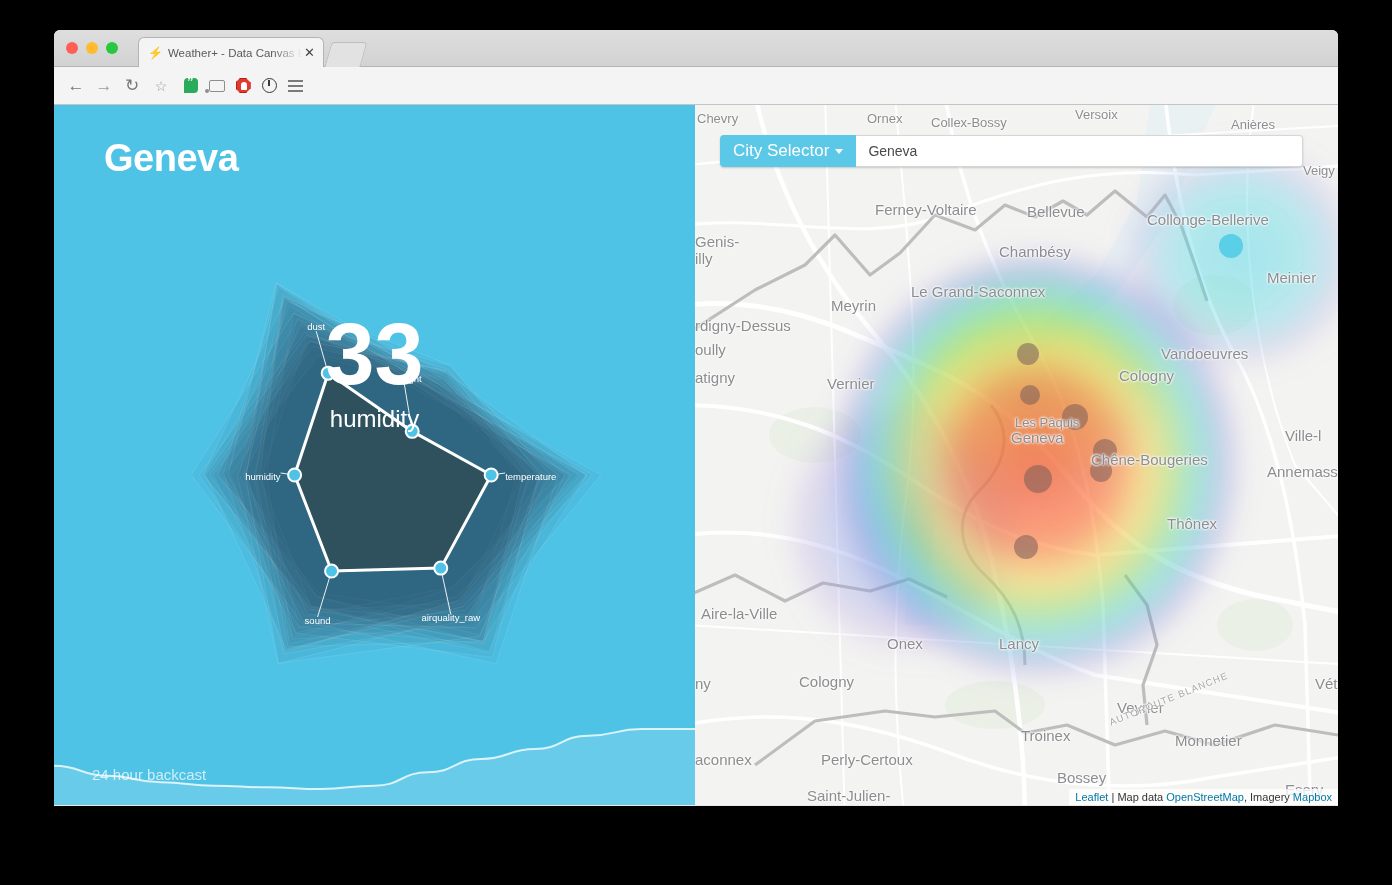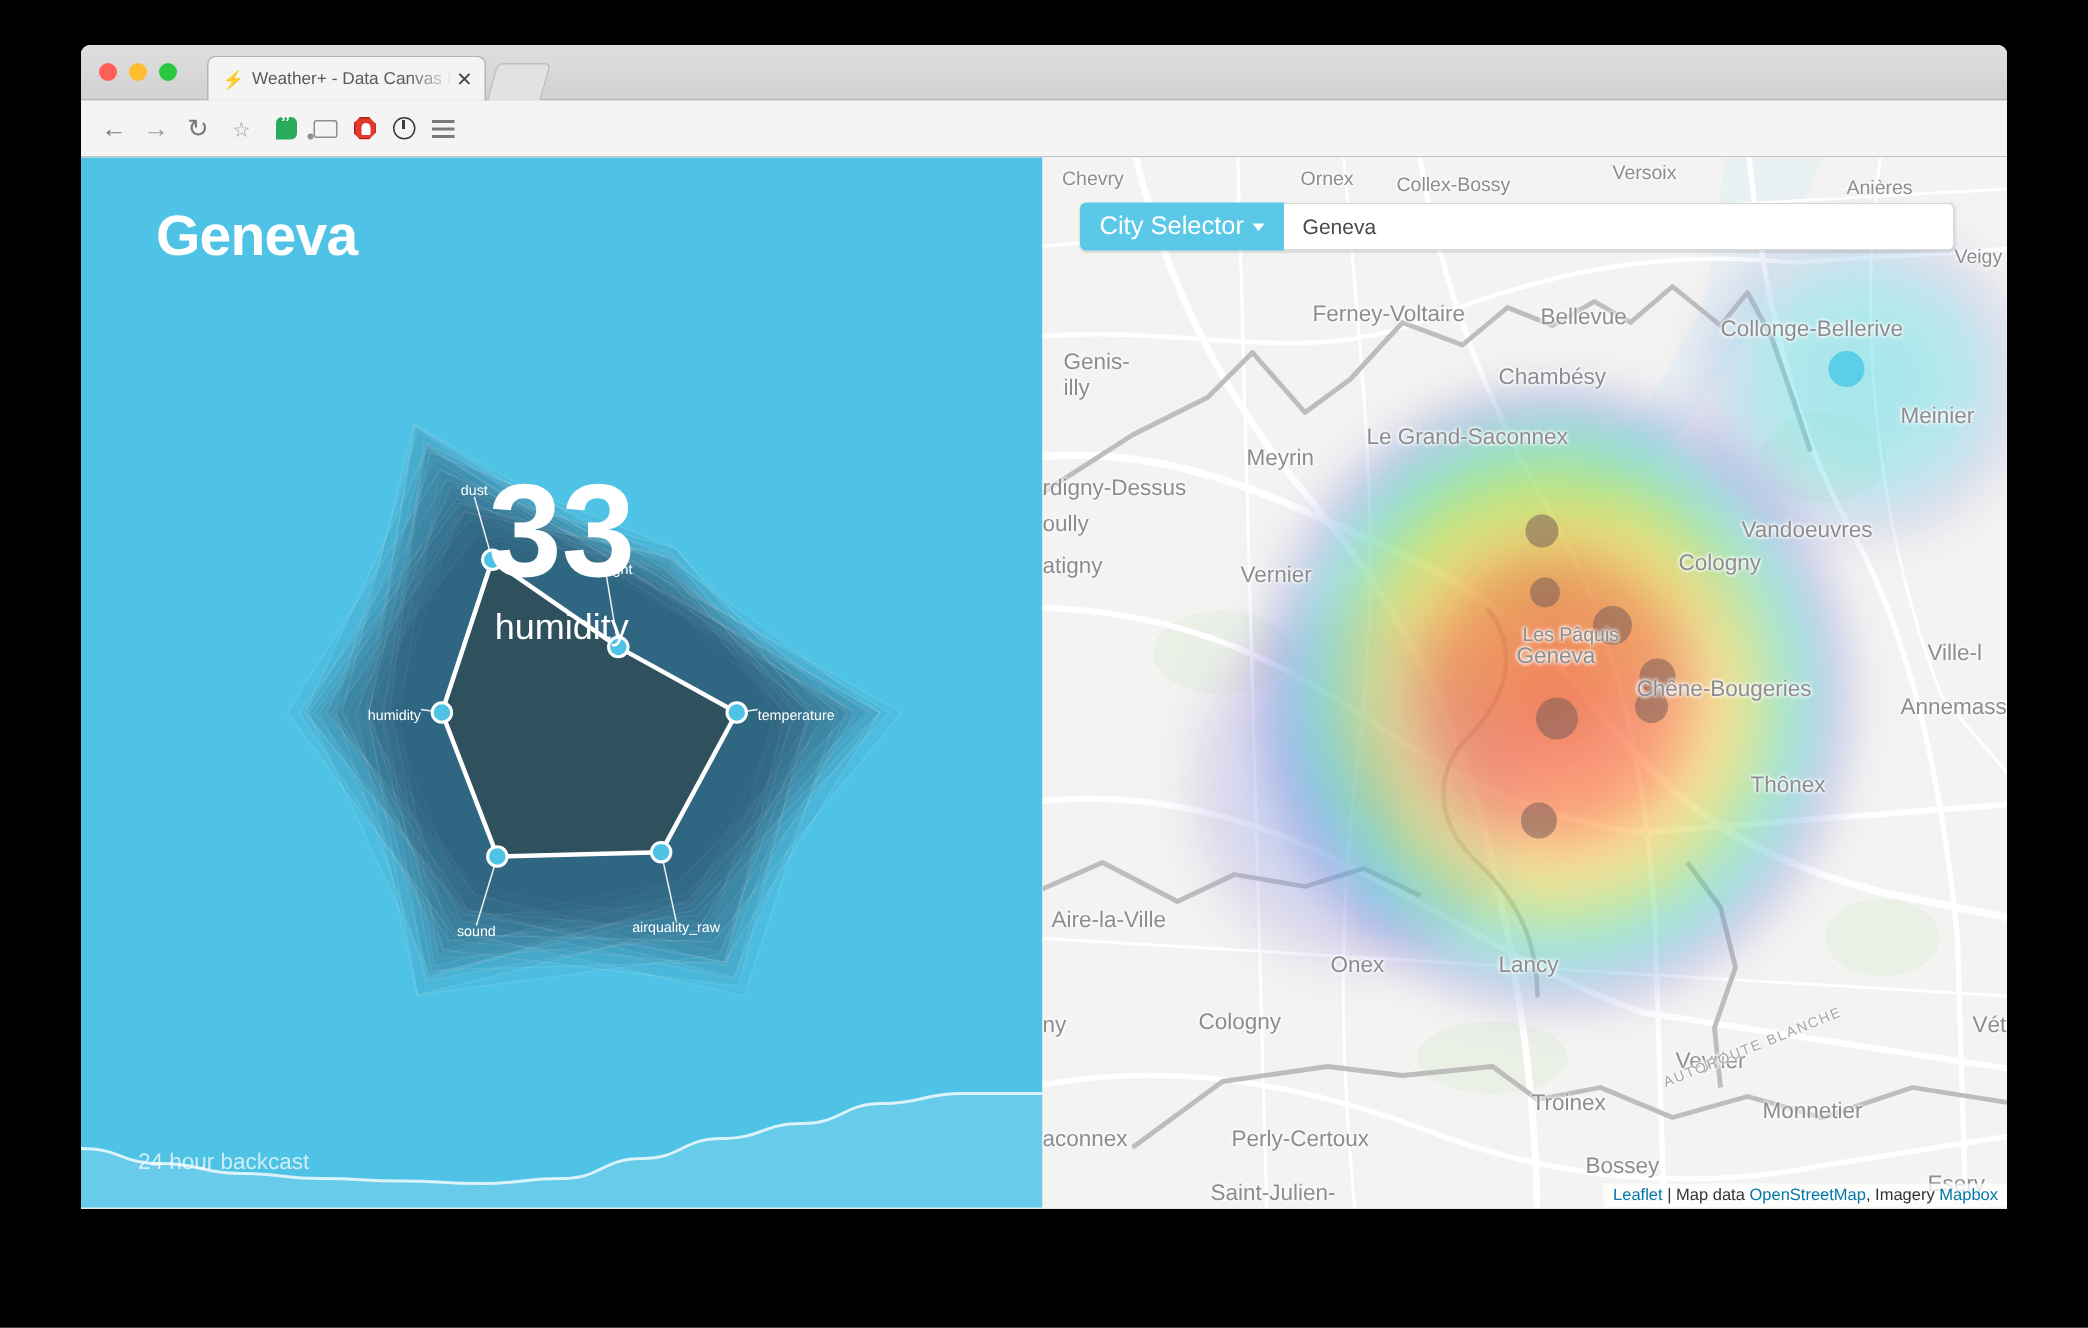--- a/index.html
+++ b/index.html
@@ -469,27 +469,27 @@
             <circle cx="380" cy="312" r="13" fill="#7a5c58" fill-opacity="0.55"></circle>
             <circle cx="410" cy="346" r="12" fill="#7a5c58" fill-opacity="0.55"></circle>
             <circle cx="406" cy="366" r="11" fill="#7a5c58" fill-opacity="0.55"></circle>
             <circle cx="343" cy="374" r="14" fill="#7a5c58" fill-opacity="0.55"></circle>
             <circle cx="331" cy="442" r="12" fill="#7a5c58" fill-opacity="0.55"></circle>
             <circle cx="536" cy="141" r="12" fill="#4ec9e6" fill-opacity="0.85"></circle>
           </g>
       </svg>
 
       <div id="map-labels-layer">
-          <div class="map-label sm" style="left: 2px; top: 6px; margin-left: 11px;">Chevry</div>
+          <div class="map-label sm" style="left: 2px; top: 6px;">Chevry</div>
           <div class="map-label sm" style="left: 172px; top: 6px;">Ornex</div>
           <div class="map-label sm" style="left: 236px; top: 10px;">Collex-Bossy</div>
           <div class="map-label sm" style="left: 380px; top: 2px;">Versoix</div>
           <div class="map-label sm" style="left: 536px; top: 12px;">Anières</div>
           <div class="map-label sm" style="left: 608px; top: 42px; margin-top: 16px;">Veigy</div>
-          <div class="map-label" style="left: 14px; top: 128px;">Genis-
+          <div class="map-label" style="left: 0px; top: 128px;">Genis-
 illy</div>
           <div class="map-label" style="left: 180px; top: 96px;">Ferney-Voltaire</div>
           <div class="map-label" style="left: 332px; top: 98px;">Bellevue</div>
           <div class="map-label" style="left: 452px; top: 106px;">Collonge-Bellerive</div>
           <div class="map-label" style="left: 304px; top: 138px;">Chambésy</div>
           <div class="map-label" style="left: 572px; top: 164px;">Meinier</div>
           <div class="map-label" style="left: 216px; top: 178px;">Le Grand-Saconnex</div>
           <div class="map-label" style="left: 136px; top: 192px;">Meyrin</div>
           <div class="map-label" style="left: 0px; top: 212px;">rdigny-Dessus</div>
           <div class="map-label" style="left: 0px; top: 236px;">oully</div>

